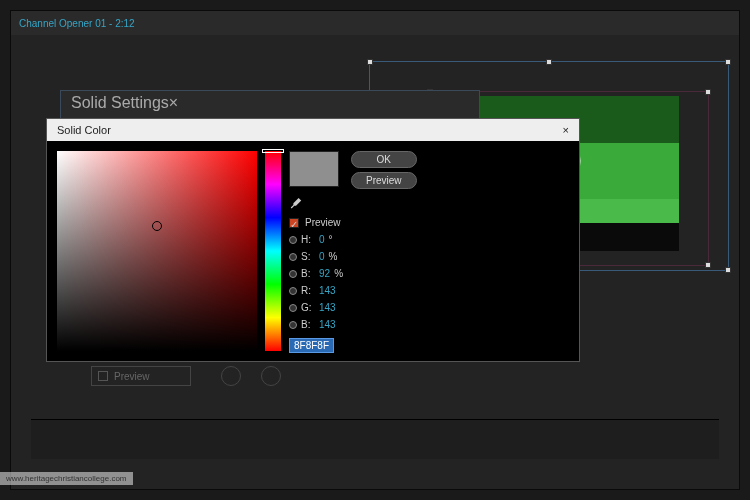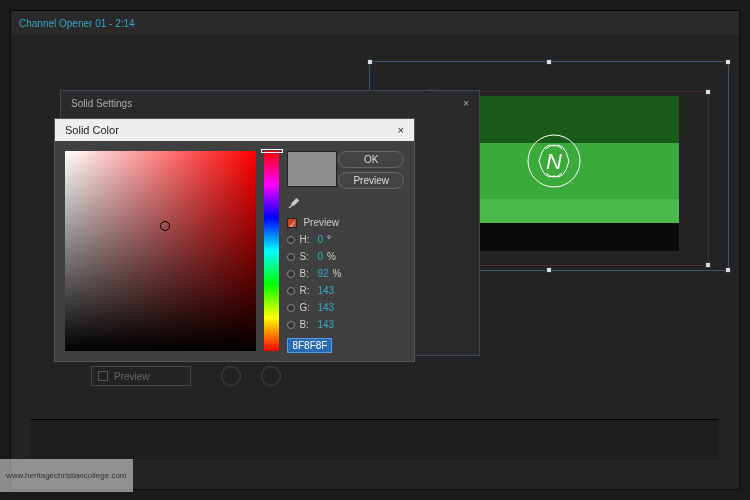--- a/index.html
+++ b/index.html
@@ -20,60 +20,60 @@
     .band4 { flex: 0.6; background: #0a0a0a; }
     .logo { position: absolute; top: 50px; left: 95px; width: 60px; height: 60px; display: flex; align-items: center; justify-content: center; }
     .logo svg { width: 100%; height: 100%; }
     .handle { position: absolute; width: 6px; height: 6px; background: #ddd; border: 1px solid #333; }
     .h-tl { top: -3px; left: -3px; } .h-tr { top: -3px; right: -3px; }
     .h-bl { bottom: -3px; left: -3px; } .h-br { bottom: -3px; right: -3px; }
     .h-tm { top: -3px; left: 50%; margin-left: -3px; }
     .h-bm { bottom: -3px; left: 50%; margin-left: -3px; }
 
     .dlg-back { position: absolute; top: 90px; left: 60px; width: 420px; border: 1px solid #3a4a5a; background: #2a2a2a; }
-    .dlg-back-title { height: 24px; display: flex; align-items: center; justify-content: space-between; padding: 0 10px; font-size: 10px; color: #aaa; }
+    .dlg-back-title { height: 24px; display: flex; align-items: center; padding: 0 10px; font-size: 16px; color: #aaa; }
     .close-x { color: #aaa; cursor: pointer; }
 
-    .dlg { position: absolute; top: 118px; left: 54px; width: 361px; background: #404040; border: 1px solid #555; }
+    .dlg { position: absolute; top: 118px; left: 46px; width: 534px; background: #000000; border: 1px solid #555; }
     .dlg-title { height: 22px; background: #eee; color: #222; display: flex; align-items: center; justify-content: space-between; padding: 0 10px; font-size: 11px; }
     .dlg-body { display: flex; padding: 10px; gap: 8px; position: relative; }
 
     .spectrum { width: 200px; height: 200px; position: relative; background: linear-gradient(to top, #000, transparent), linear-gradient(to right, #fff, #ff0000); }
     .spectrum-cursor { position: absolute; width: 10px; height: 10px; border: 1px solid #000; border-radius: 50%; top: 70px; left: 95px; }
 
     .hue { width: 16px; height: 200px; background: linear-gradient(to bottom, #f00, #f0f, #00f, #0ff, #0f0, #ff0, #f00); position: relative; }
     .hue-cursor { position: absolute; top: -2px; left: -3px; width: 22px; height: 4px; border: 1px solid #fff; }
 
     .right-col { flex: 1; display: flex; flex-direction: column; gap: 6px; font-size: 10px; color: #ccc; }
-    .swatch-row { display: flex; gap: 1px; }
+    .swatch-row { display: flex; gap: 12px; }
     .swatch { width: 50px; height: 36px; background: #8f8f8f; border: 1px solid #222; }
     .btn-col { display: flex; flex-direction: column; gap: 4px; }
     .btn { background: #444; border: 1px solid #666; border-radius: 10px; color: #ddd; font-size: 10px; padding: 2px 14px; text-align: center; cursor: pointer; }
     .picker-row { display: flex; gap: 10px; align-items: center; margin-top: 2px; }
     .eyedrop { width: 14px; height: 14px; }
     .val-row { display: flex; align-items: center; gap: 4px; }
     .radio { width: 8px; height: 8px; border: 1px solid #888; border-radius: 50%; background: #333; }
     .val-label { width: 14px; }
     .val-num { color: #36a5c6; }
     .chk { width: 10px; height: 10px; background: #cc4422; border: 1px solid #222; display: inline-block; }
     .hex { background: #2a6ab5; color: #fff; padding: 1px 4px; font-size: 10px; border: 1px solid #5a9ae5; }
 
     .bottom-panel { position: absolute; bottom: 30px; left: 20px; right: 20px; height: 40px; background: #1e1e1e; border-top: 1px solid #000; }
-    .footer { position: absolute; bottom: 8px; left: 0; font-size: 8px; color: #333; padding: 12px 6px; background: rgba(255,255,255,.5); }
+    .footer { position: absolute; bottom: 15px; left: 0; font-size: 8px; color: #333; padding: 2px 6px; background: rgba(255,255,255,.5); }
     .extra-box { position: absolute; top: 355px; left: 80px; width: 100px; height: 20px; border: 1px solid #444; display: flex; align-items: center; padding: 0 6px; font-size: 10px; color: #666; gap: 6px; }
     .extra-chk { width: 10px; height: 10px; border: 1px solid #555; }
     .knob-row { position: absolute; top: 355px; left: 210px; display: flex; gap: 20px; }
     .knob { width: 20px; height: 20px; border: 1px solid #444; border-radius: 50%; }
   </style>
 </head>
 <body>
 
 <div class="inner">
   <div class="toolbar">
-    <span>Channel Opener 01 - 2:14</span>
+    <span>Channel Opener 01 - 2:12</span>
   </div>
 
   <div class="canvas-area">
     <div class="outer-frame">
       <div class="handle h-tl"></div>
       <div class="handle h-tr"></div>
       <div class="handle h-bl"></div>
       <div class="handle h-br"></div>
       <div class="handle h-tm"></div>
       <div class="handle h-bm"></div>

